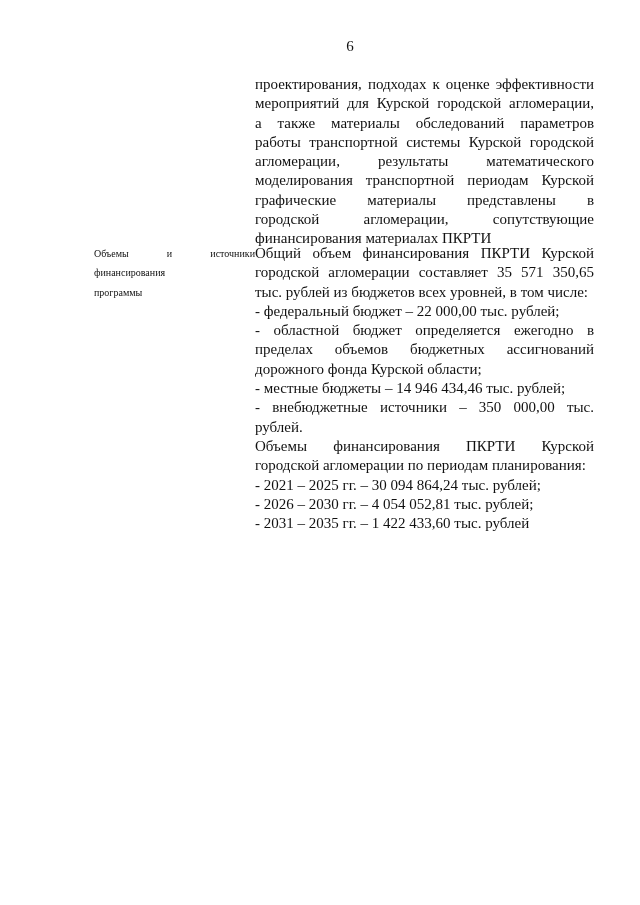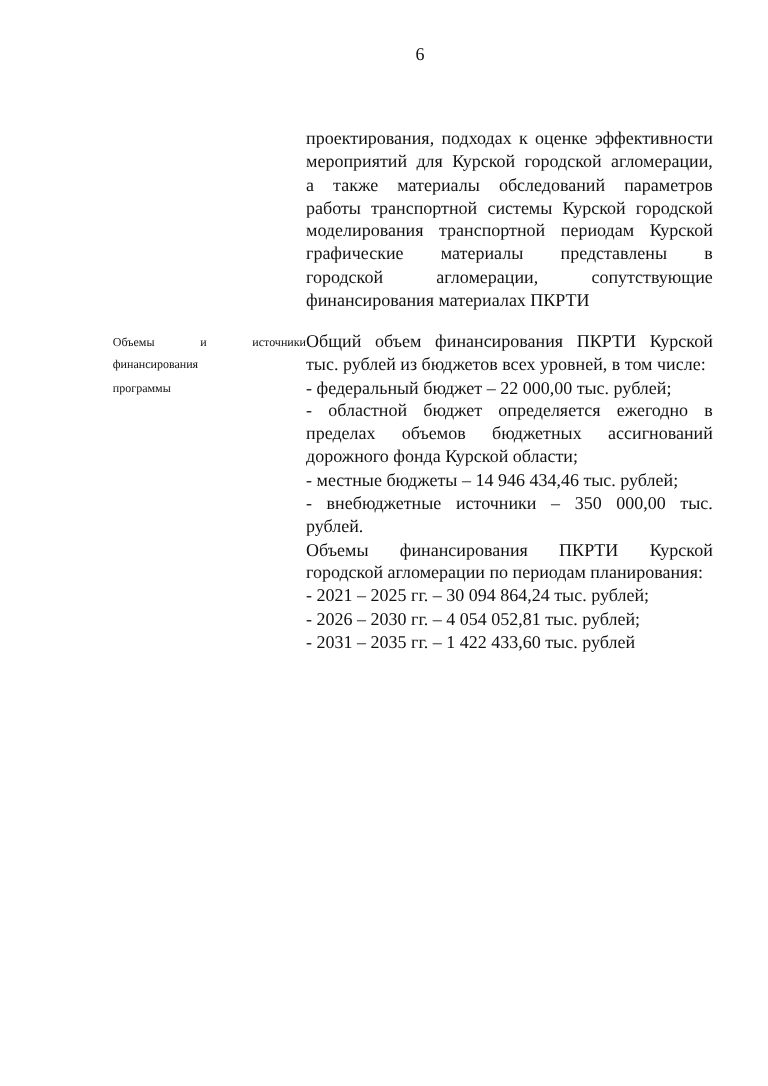--- a/index.html
+++ b/index.html
@@ -1,54 +1,56 @@
 <!DOCTYPE html>
 <html><head>
 <meta charset="utf-8">
 <style>
   html, body { margin: 0; padding: 0; background: #ffffff; }
   body { width: 640px; height: 905px; position: relative; overflow: hidden;
          font-family: "Liberation Serif", "DejaVu Serif", serif; color: #111; }
   .page-number { position: absolute; top: 38px; left: 0; width: 100%; text-align: center;
                  font-size: 15px; padding-left: 60px; box-sizing: border-box; }
-  .row { position: absolute; left: 94px; width: 500px; display: flex; margin-top: 32px; }
+  .row { position: absolute; left: 94px; width: 500px; display: flex; }
   .col-left { width: 161px; font-size: 10px; line-height: 19.3px; }
   .col-right { width: 339px; font-size: 15px; line-height: 19.3px; }
   .line { display: block; white-space: nowrap; }
   .line.j { text-align: justify; text-align-last: justify; white-space: normal; }
   #row1 { top: 75px; }
   #row2 { top: 244px; }
 </style>
 </head>
 <body>
 
 <div class="page-number">6</div>
 
 <div class="row" id="row1">
   <div class="col-left"></div>
   <div class="col-right">
     <span class="line j">проектирования, подходах к оценке эффективности</span>
     <span class="line j">мероприятий для Курской городской агломерации,</span>
     <span class="line j">а также материалы обследований параметров</span>
     <span class="line j">работы транспортной системы Курской городской</span>
+    <span class="line j">агломерации, результаты математического</span>
     <span class="line j">моделирования транспортной периодам Курской</span>
     <span class="line j">графические материалы представлены в</span>
     <span class="line j">городской агломерации, сопутствующие</span>
     <span class="line">финансирования материалах ПКРТИ</span>
   </div>
 </div>
 
 <div class="row" id="row2">
   <div class="col-left">
     <span class="line j">Объемы и источники</span>
     <span class="line">финансирования</span>
     <span class="line">программы</span>
   </div>
   <div class="col-right">
     <span class="line j">Общий объем финансирования ПКРТИ Курской</span>
+    <span class="line j">городской агломерации составляет 35 571 350,65</span>
     <span class="line">тыс. рублей из бюджетов всех уровней, в том числе:</span>
     <span class="line">- федеральный бюджет – 22 000,00 тыс. рублей;</span>
     <span class="line j">- областной бюджет определяется ежегодно в</span>
     <span class="line j">пределах объемов бюджетных ассигнований</span>
     <span class="line">дорожного фонда Курской области;</span>
     <span class="line">- местные бюджеты – 14 946 434,46 тыс. рублей;</span>
     <span class="line j">- внебюджетные источники – 350 000,00 тыс.</span>
     <span class="line">рублей.</span>
     <span class="line j">Объемы финансирования ПКРТИ Курской</span>
     <span class="line">городской агломерации по периодам планирования:</span>

